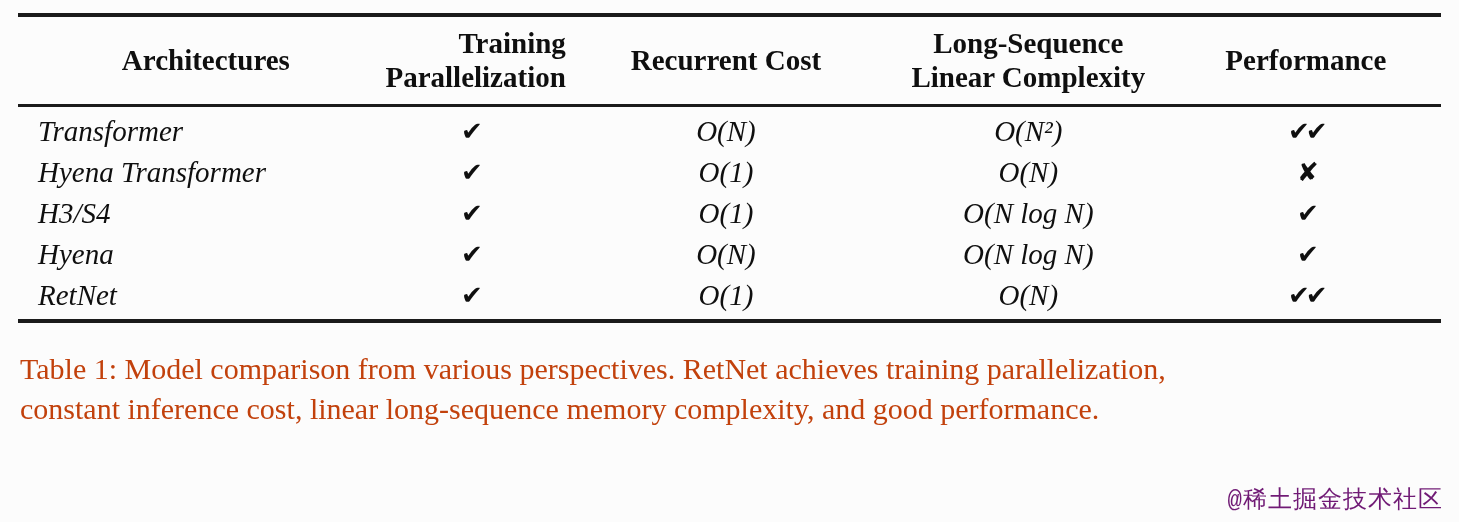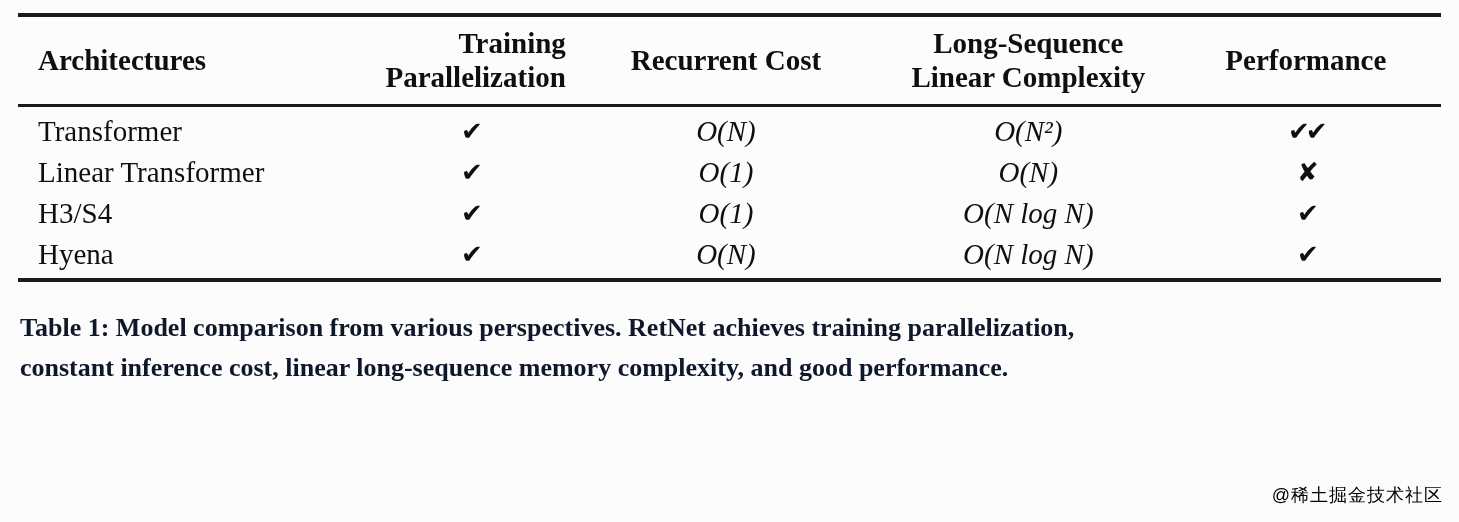--- a/index.html
+++ b/index.html
@@ -29,63 +29,63 @@
 
   thead tr { border-bottom: 3px solid #1b1b1b; }
   th {
     font-weight: bold;
     font-size: 29px;
     line-height: 34px;
     padding: 9px 0 10px 0;
     text-align: center;
     vertical-align: middle;
   }
-  th.left { text-align: left; padding-left: 20px; }
+  th.left { text-align: center; padding-left: 20px; }
   .hdr { display: inline-block; }
   .hdr-narrow2 { max-width: 220px; text-align: right; }
   .hdr-narrow4 { max-width: 268px; }
 
   td {
     font-size: 29px;
     line-height: 39px;
     text-align: center;
     vertical-align: middle;
     white-space: nowrap;
+    font-style: italic;
   }
   td.arch { text-align: left; padding-left: 20px; }
   tbody tr:first-child td { padding-top: 5px; }
   tbody tr:last-child td { padding-bottom: 4px; }
 
   td.math {
     font-style: italic;
     font-family: "Liberation Serif", "DejaVu Serif", serif;
   }
   td.mark {
     font-family: "DejaVu Sans", sans-serif;
     font-weight: bold;
     font-size: 26px;
     letter-spacing: -4px;
   }
 
   .caption {
     margin: 26px 20px 0 20px;
-    font-size: 26px;
+    font-size: 30px;
     line-height: 40px;
-    color: #0f172a;
-    font-weight: bold;
+    color: #c2410c;
   }
   .caption .cap-line { display: block; }
 
   .watermark {
     position: absolute;
     right: 16px;
     top: 483px;
-    font-size: 18px;
-    color: #000000;
-    font-family: Liberation Sans, sans-serif;
+    font-size: 24px;
+    color: #701a75;
+    font-family: Liberation Mono, monospace;
     letter-spacing: 1px;
   }
 </style>
 </head>
 <body>
 
 <div class="figure">
 
   <table class="cmp">
     <colgroup>
@@ -106,40 +106,47 @@
     </thead>
     <tbody>
       <tr>
         <td class="arch">Transformer</td>
         <td class="mark">✔</td>
         <td class="math">O(N)</td>
         <td class="math">O(N²)</td>
         <td class="mark">✔✔</td>
       </tr>
       <tr>
-        <td class="arch">Linear Transformer</td>
+        <td class="arch">Hyena Transformer</td>
         <td class="mark">✔</td>
         <td class="math">O(1)</td>
         <td class="math">O(N)</td>
         <td class="mark">✘</td>
       </tr>
       <tr>
         <td class="arch">H3/S4</td>
         <td class="mark">✔</td>
         <td class="math">O(1)</td>
         <td class="math">O(N log N)</td>
         <td class="mark">✔</td>
       </tr>
       <tr>
         <td class="arch">Hyena</td>
         <td class="mark">✔</td>
         <td class="math">O(N)</td>
         <td class="math">O(N log N)</td>
         <td class="mark">✔</td>
       </tr>
+      <tr>
+        <td class="arch">RetNet</td>
+        <td class="mark">✔</td>
+        <td class="math">O(1)</td>
+        <td class="math">O(N)</td>
+        <td class="mark">✔✔</td>
+      </tr>
     </tbody>
   </table>
 
   <p class="caption">
     <span class="cap-line">Table 1: Model comparison from various perspectives.  RetNet achieves training parallelization,</span>
     <span class="cap-line">constant inference cost, linear long-sequence memory complexity, and good performance.</span>
   </p>
 
   <div class="watermark">@稀土掘金技术社区</div>
 

